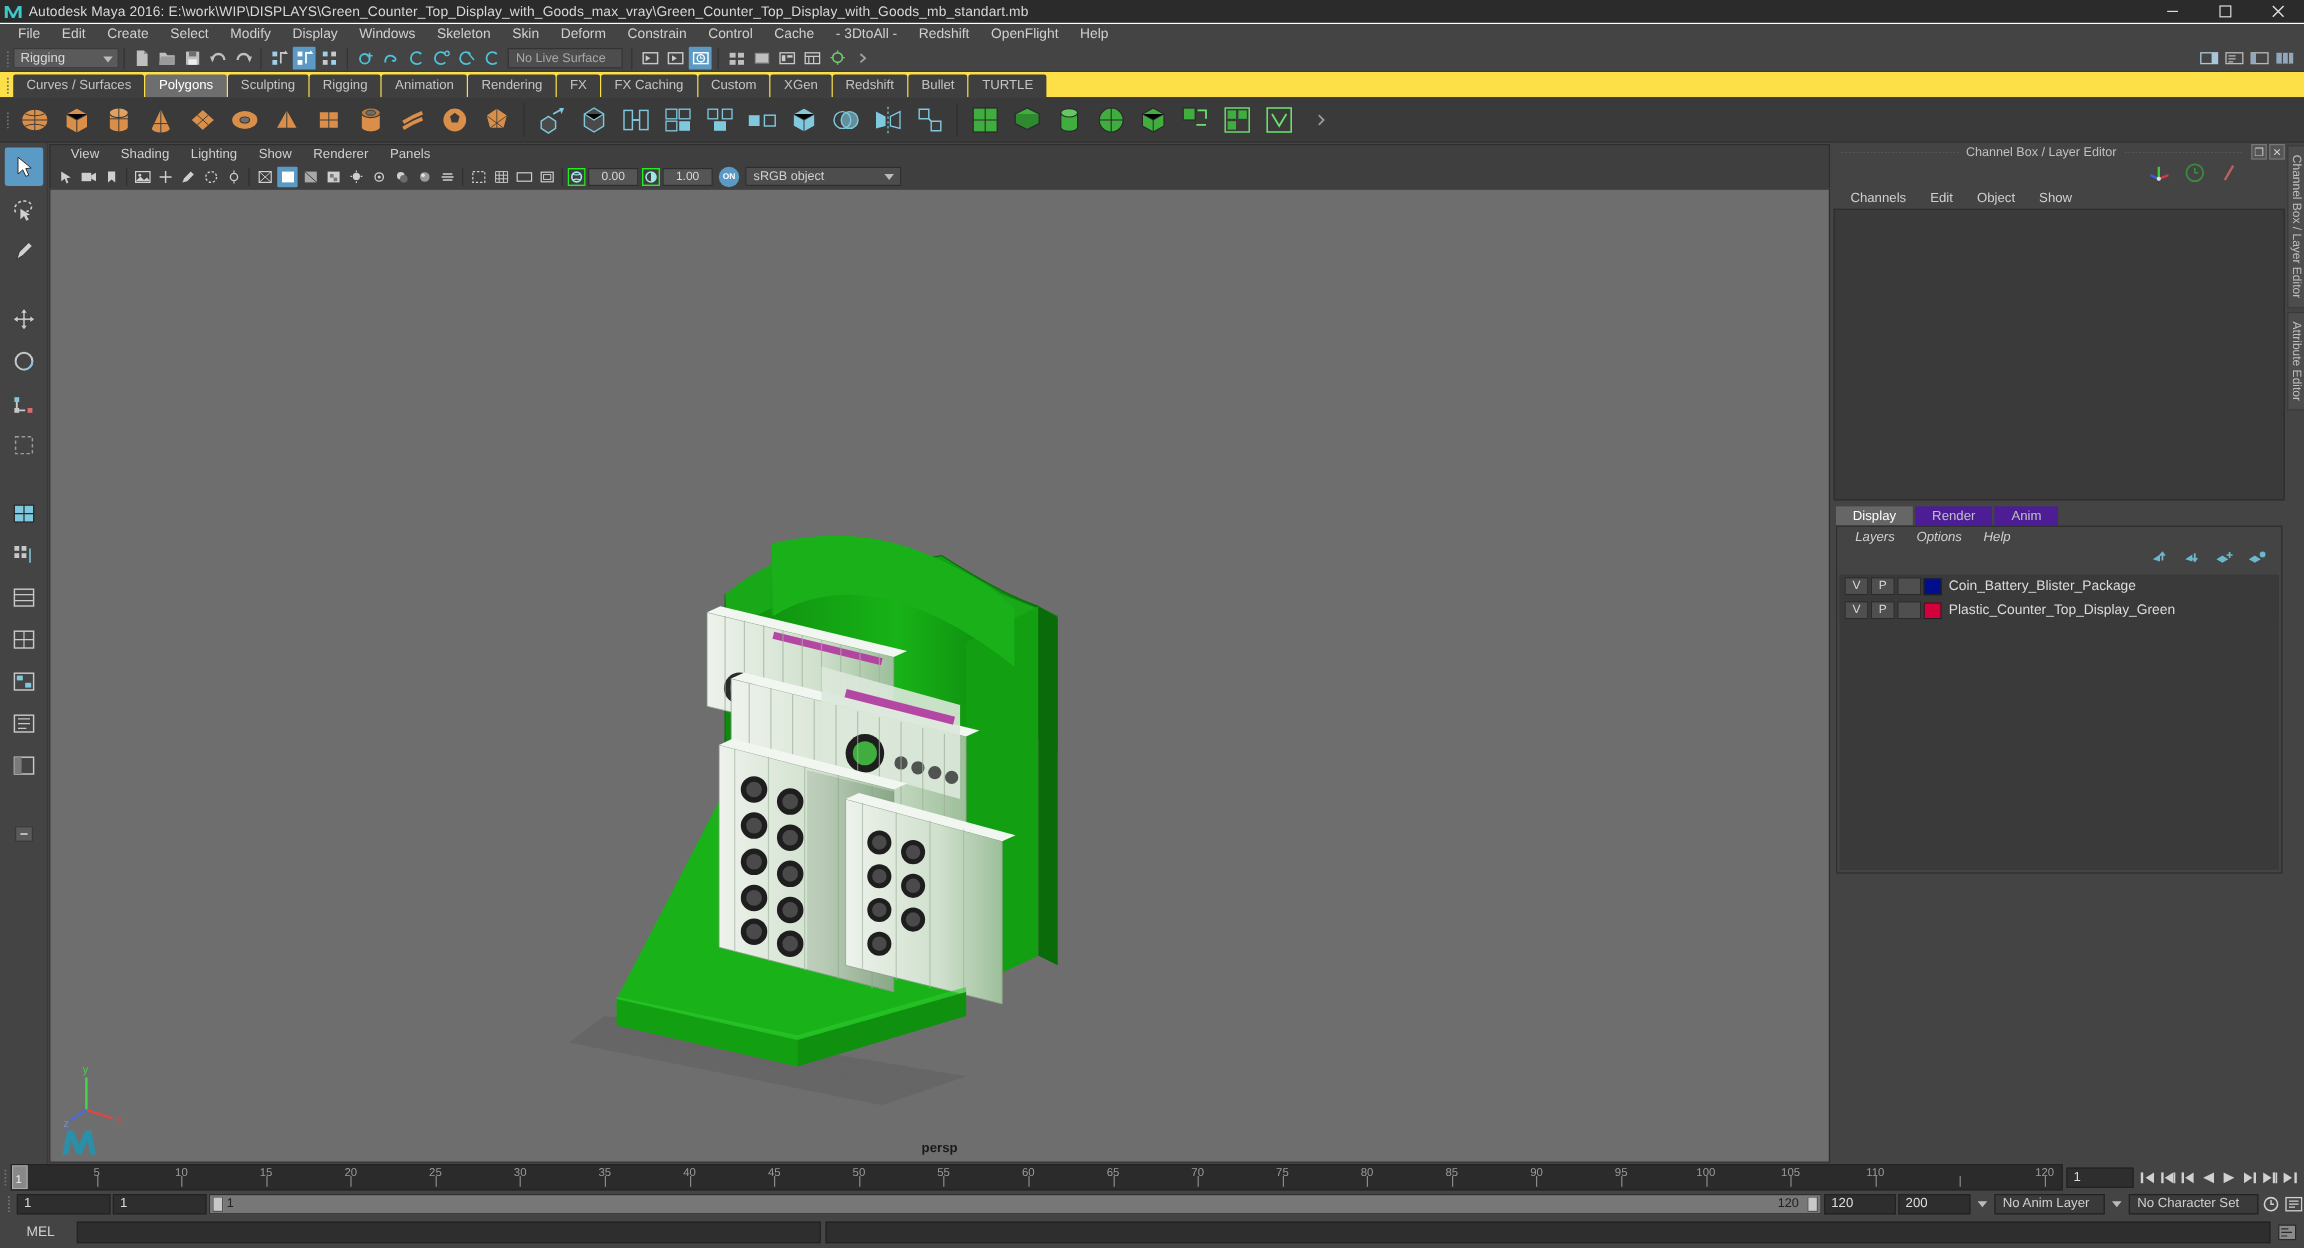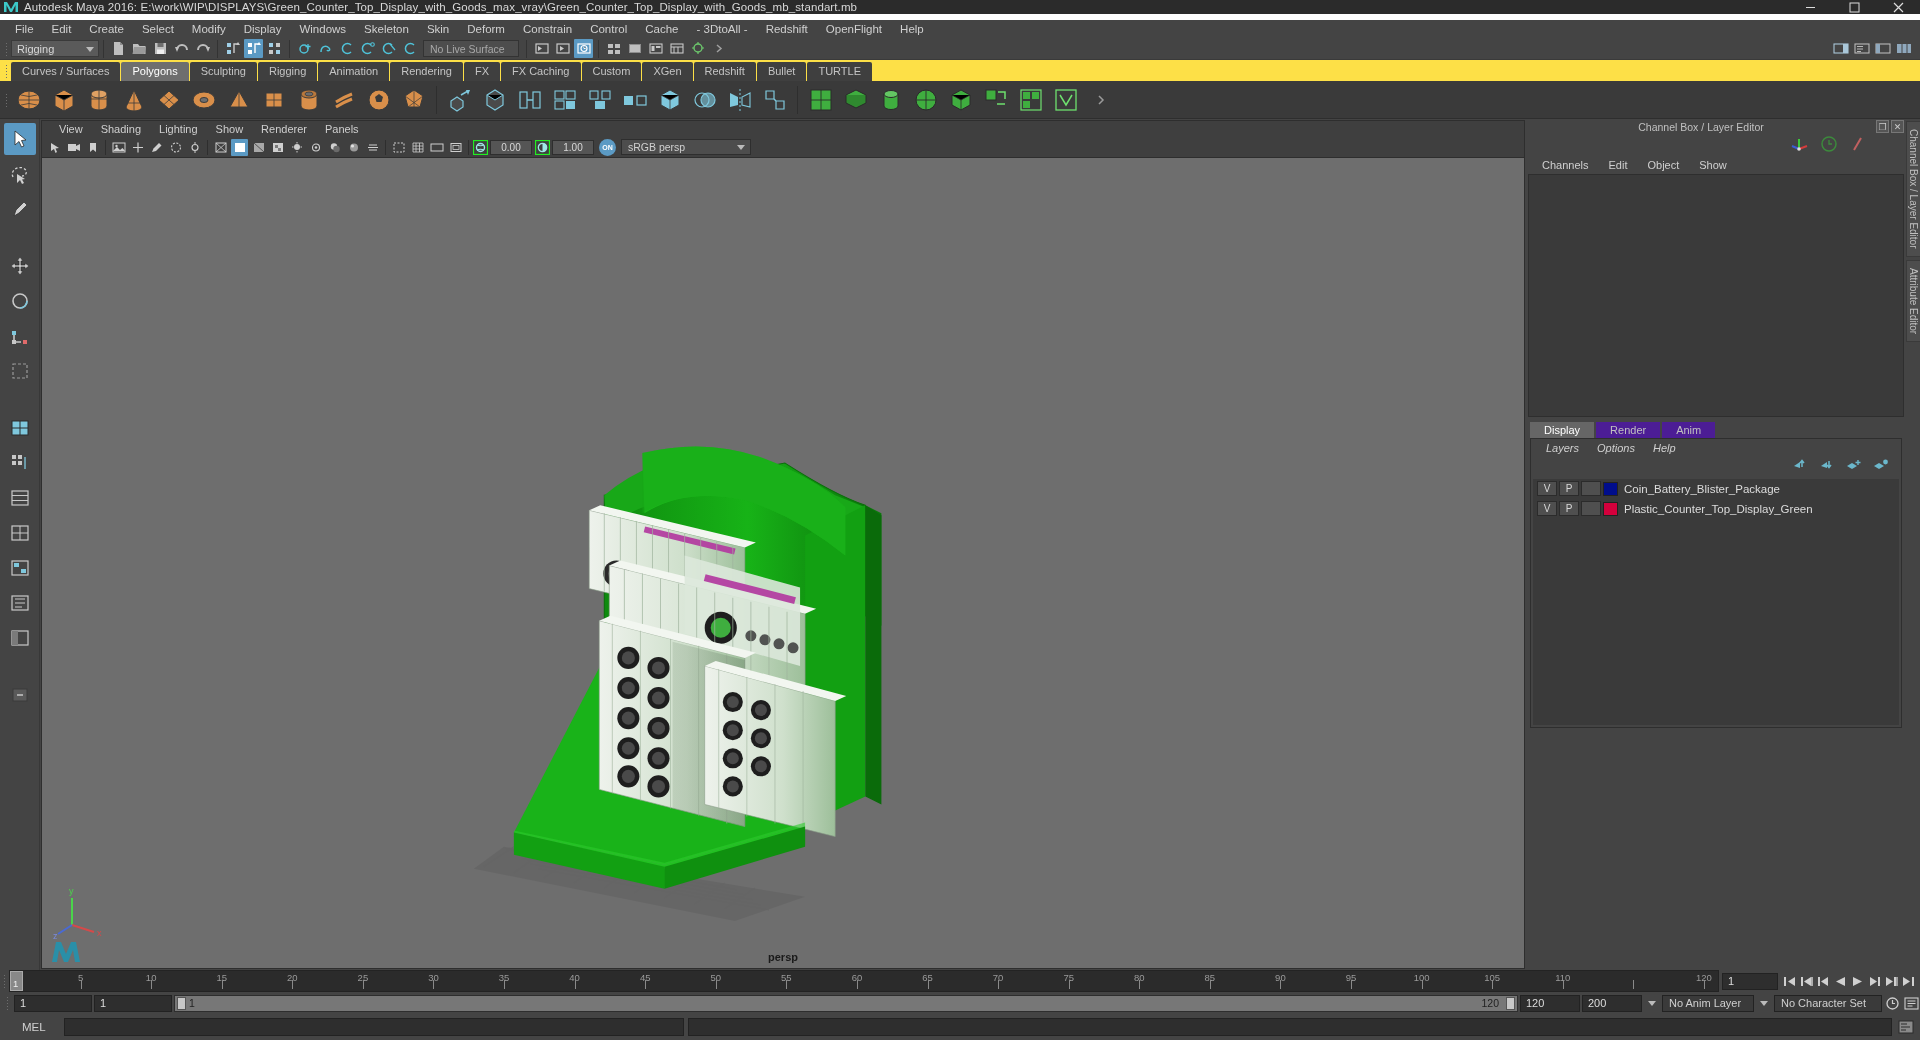--- a/index.html
+++ b/index.html
@@ -9,21 +9,21 @@
     background:#444;
     color:#c8c8c8;
     font-size:12px;
     -webkit-font-smoothing: antialiased;
   }
   .app { width:1920px; height:1040px; display:flex; flex-direction:column; background:#444444; }
 
   
   .titlebar {
     height:20px; background:#2b2b2b; display:flex; align-items:center;
-    border-bottom:6px solid #ffffff; flex:none;
+    border-bottom:1px solid #ffffff; flex:none;
   }
   .tb-icon { width:16px; height:14px; margin:0 5px 0 3px; position:relative; }
   .tb-icon svg { display:block; }
   .tb-title { font-size:11.5px; color:#d8d8d8; white-space:nowrap; letter-spacing:.1px; }
   .tb-spacer { flex:1; }
   .tb-btn { width:44px; height:20px; display:flex; align-items:center; justify-content:center; color:#ddd; }
 
   
   .menubar {
     height:18px; background:#444444; display:flex; align-items:center;
@@ -914,21 +914,21 @@
         <div class="gbtn">
           <svg width="15" height="15" viewBox="0 0 15 15">
             <rect x="0.5" y="0.5" width="14" height="14" fill="none" stroke="#22ee22" stroke-width="1.3"></rect>
             <circle cx="7.5" cy="7.5" r="4.2" fill="none" stroke="#9fe8e8" stroke-width="1.3"></circle>
             <path d="M7.5 3.3 A4.2 4.2 0 0 1 7.5 11.7 Z" fill="#9fe8e8"></path>
           </svg>
         </div>
         <div class="numfield">1.00</div>
         <div class="onbtn">ON</div>
         <div class="colormgmt">
-          <span>sRGB persp</span>
+          <span>sRGB object</span>
           <span class="arrow"></span>
         </div>
       </div>
 
       <div class="viewport">
         <svg width="100%" height="100%" viewBox="0 0 1476 735" preserveAspectRatio="xMidYMid meet">
           <defs>
             <linearGradient id="gTop" x1="0" y1="0" x2="1" y2="0">
               <stop offset="0%" stop-color="#0e8a0e"></stop>
                 <stop offset="55%" stop-color="#17b317"></stop>

